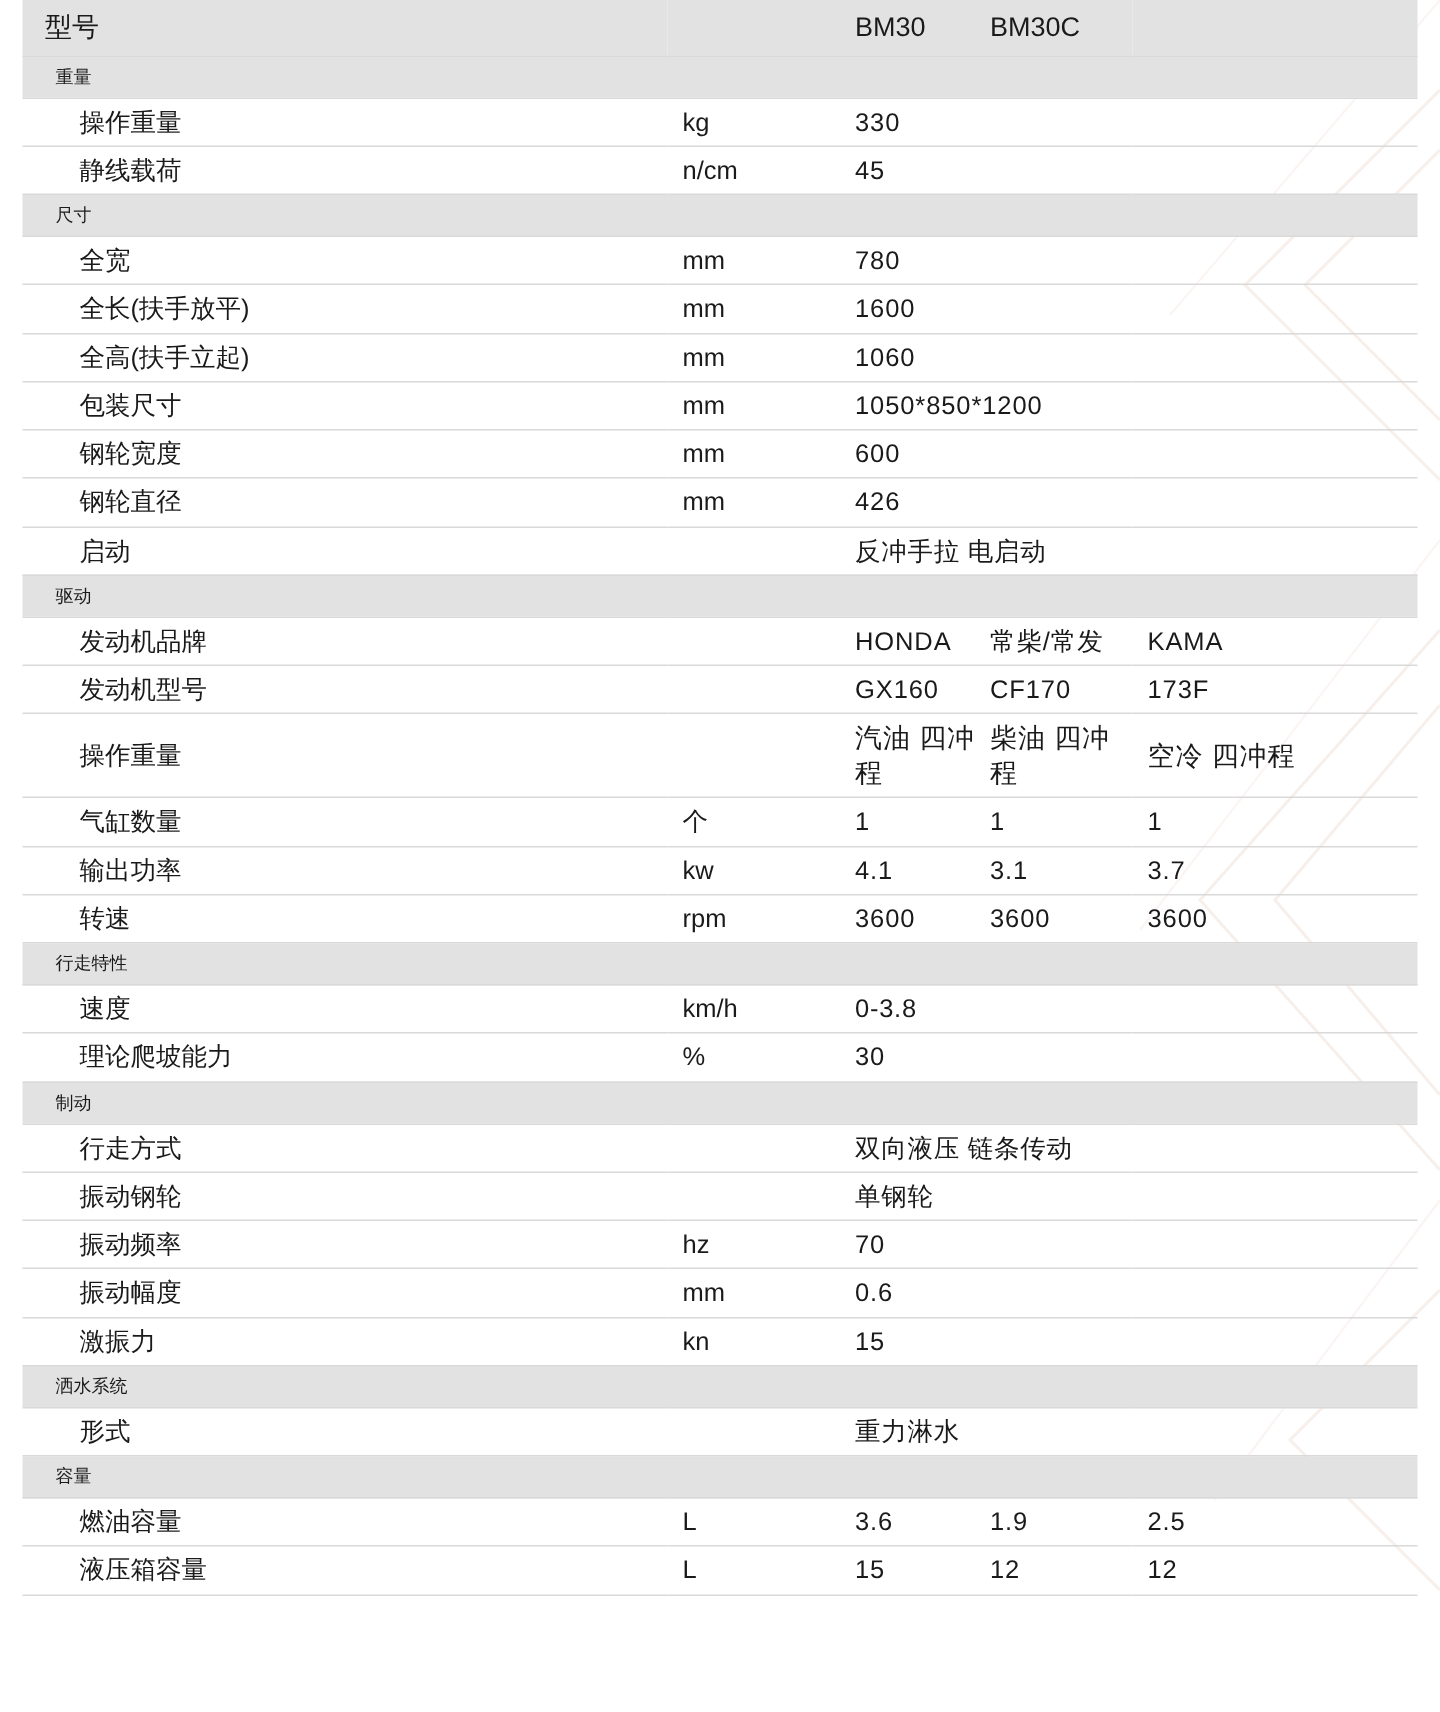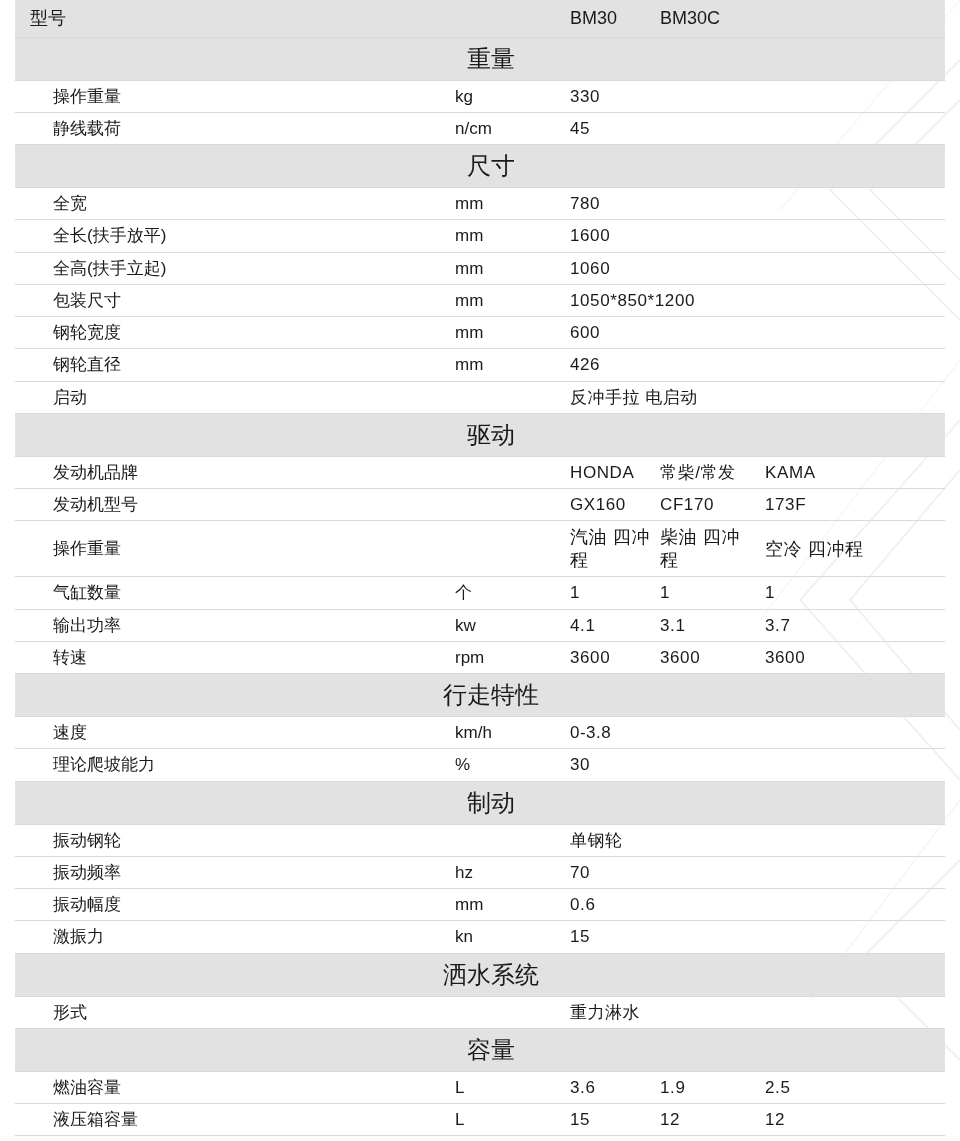--- a/index.html
+++ b/index.html
@@ -61,23 +61,22 @@
 
   tr.header-row td {
     background: #e2e2e2 !important;
     font-size: 18px;
     padding: 7px 0 7px 0;
     border-bottom: 1px solid #d9d9d9;
   }
   tr.header-row td.cell-label { padding-left: 15px !important; }
   tr.section-row td {
     background: #e2e2e2 !important;
-    font-size: 24px;
+    font-size: 12px;
     padding: 6px 0 6px 0;
-    text-align: center;
   }
   tr.section-row td.cell-label { padding-left: 22px !important; }
 
   .model-name { font-size: 18px; }
   .small-val { font-size: 18px; letter-spacing: 0px; }
   .value-num { font-family: "Liberation Sans", sans-serif; letter-spacing: 0.6px; margin-top: 33px; }
   .wide-value { letter-spacing: 0.5px; }
 </style>
 </head>
 <body>
@@ -221,20 +220,25 @@
         </tr>
         <tr>
           <td class="cell-label">理论爬坡能力</td>
           <td class="cell-unit">%</td>
           <td class="cell-value value-num wide-value" colspan="3">30</td>
         </tr>
         <tr class="section-row">
           <td class="cell-label" colspan="5">制动</td>
         </tr>
         <tr>
+          <td class="cell-label">行走方式</td>
+          <td class="cell-unit"></td>
+          <td class="cell-value value-num wide-value" colspan="3">双向液压 链条传动</td>
+        </tr>
+        <tr>
           <td class="cell-label">振动钢轮</td>
           <td class="cell-unit"></td>
           <td class="cell-value value-num wide-value" colspan="3">单钢轮</td>
         </tr>
         <tr>
           <td class="cell-label">振动频率</td>
           <td class="cell-unit">hz</td>
           <td class="cell-value value-num" colspan="3">70</td>
         </tr>
         <tr>

